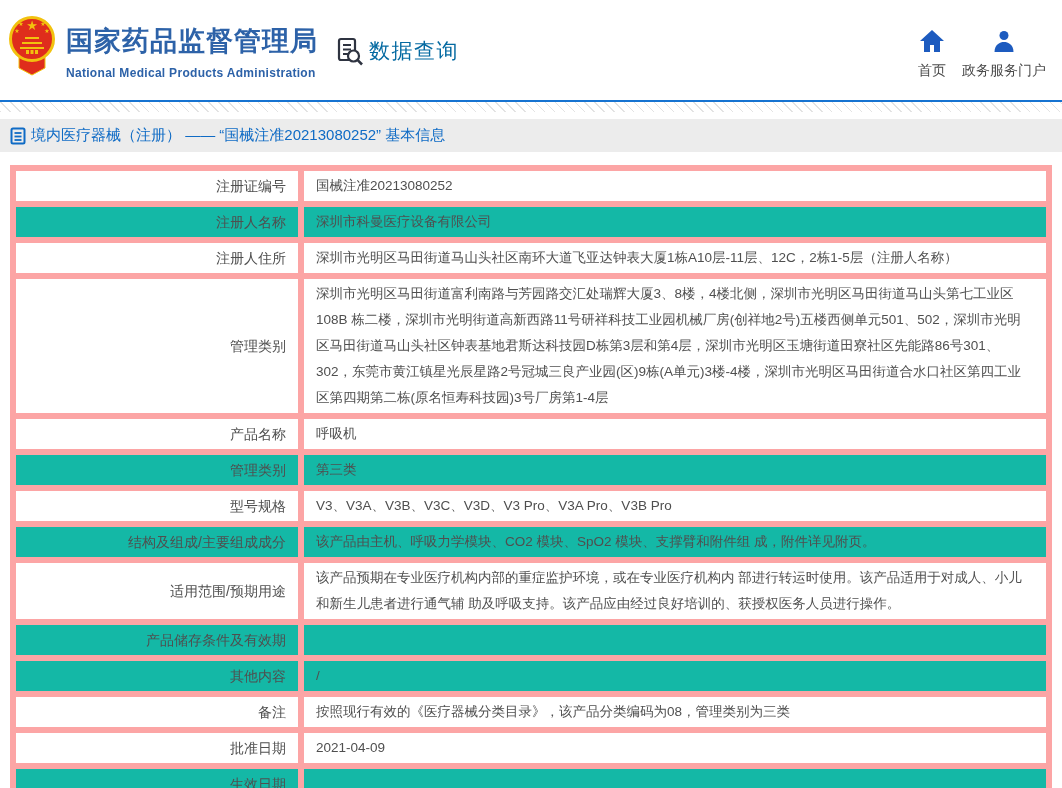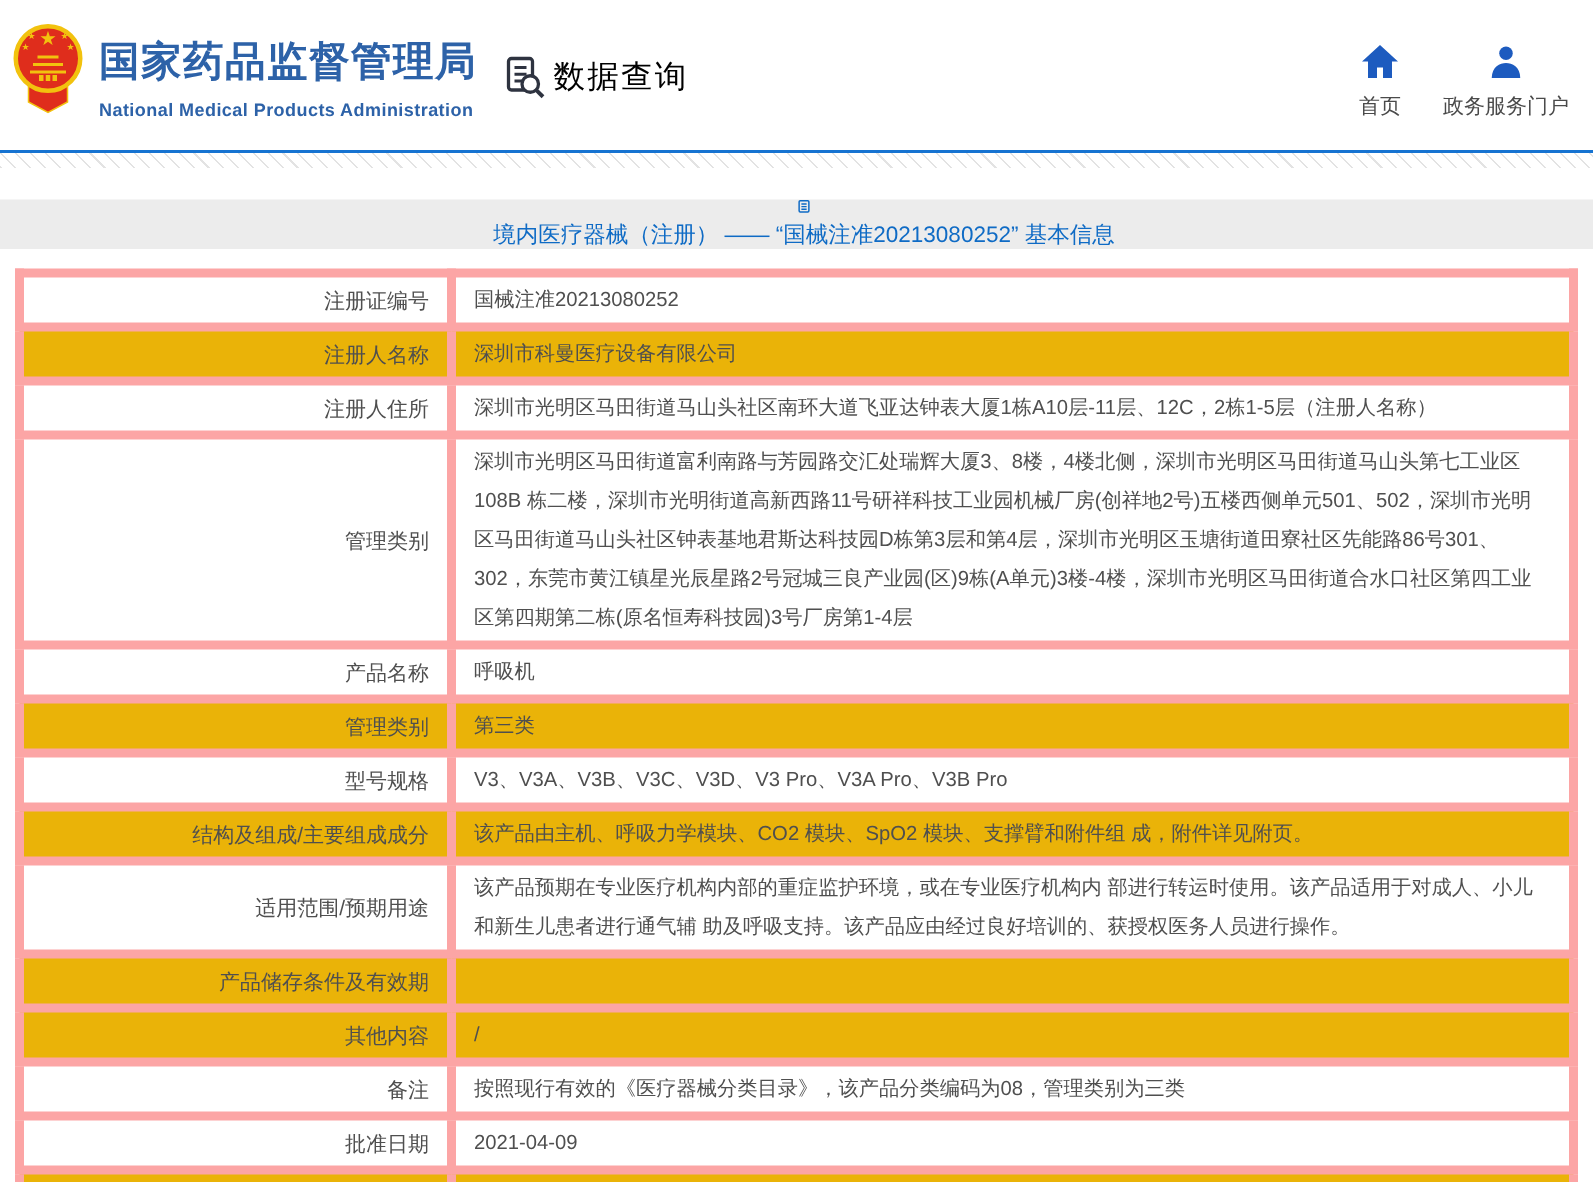--- a/index.html
+++ b/index.html
@@ -11,53 +11,53 @@
   }
 
   
   .header { position: relative; height: 100px; background: #fff; }
   .logo-block { position: absolute; left: 8px; top: 12px; display: flex; align-items: flex-start; cursor: pointer; }
   .brand { position: absolute; left: 66px; top: 23px; }
   .brand-title { font-size: 27px; font-weight: bold; color: #2d62a8; letter-spacing: 1px; white-space: nowrap; }
   .brand-sub { font-size: 12px; font-weight: bold; color: #2d62a8; margin-top: 7px; letter-spacing: 0.3px; white-space: nowrap; }
 
   .data-query { position: absolute; left: 334px; top: 35px; display: flex; align-items: center; gap: 3px; cursor: pointer; }
-  .data-query-label { font-size: 21px; color: #000000; letter-spacing: 1.5px; white-space: nowrap; }
+  .data-query-label { font-size: 21px; color: #0369a1; letter-spacing: 1.5px; white-space: nowrap; }
 
-  .top-nav { position: absolute; top: 29px; right: 16px; display: flex; gap: 28px; font-family: Liberation Serif, serif; }
+  .top-nav { position: absolute; top: 29px; right: 16px; display: flex; gap: 16px; font-family: Liberation Serif, serif; }
   .nav-item { display: flex; flex-direction: column; align-items: center; gap: 9px; cursor: pointer; }
   .nav-label { font-size: 14px; color: #4a4a4a; white-space: nowrap; }
 
   
   .blue-rule { height: 2px; background: #1673d1; }
   .hatch-strip {
     height: 10px;
     background: repeating-linear-gradient(45deg, #e3e3e3 0, #e3e3e3 1px, #ffffff 1px, #ffffff 7px);
   }
 
   
   .breadcrumb-bar {
-    margin-top: 21px; height: 33px; background: #ececec;
-    display: flex; align-items: center; padding-left: 10px; gap: 5px; flex-direction: column;
+    margin-top: 7px; height: 33px; background: #ececec;
+    display: flex; align-items: center; padding-left: 10px; gap: 5px;
   }
   .breadcrumb-text { font-size: 15px; color: #0f6bc5; white-space: nowrap; }
 
   
   .info-table {
     width: 1042px; margin: 13px 10px 0 10px;
     border-collapse: collapse; table-layout: fixed;
   }
   .info-table td {
     border: 6px solid #fca5a5;
     font-size: 13.5px; color: #4f4f4f;
     line-height: 26px; padding: 2px 12px;
     word-wrap: break-word;
   }
   .info-table td.label-cell { width: 288px; text-align: right; font-size: 14px; }
-  .info-table tr.shaded { background: #eab308; margin-top: 28px; }
+  .info-table tr.shaded { background: #14b8a6; margin-top: 28px; }
 
   .icon-svg { display: block; }
 </style>
 </head>
 <body>
 
 <div class="header">
 
   <div class="logo-block">
     <svg class="icon-svg" width="48" height="68" viewBox="0 0 48 68">

